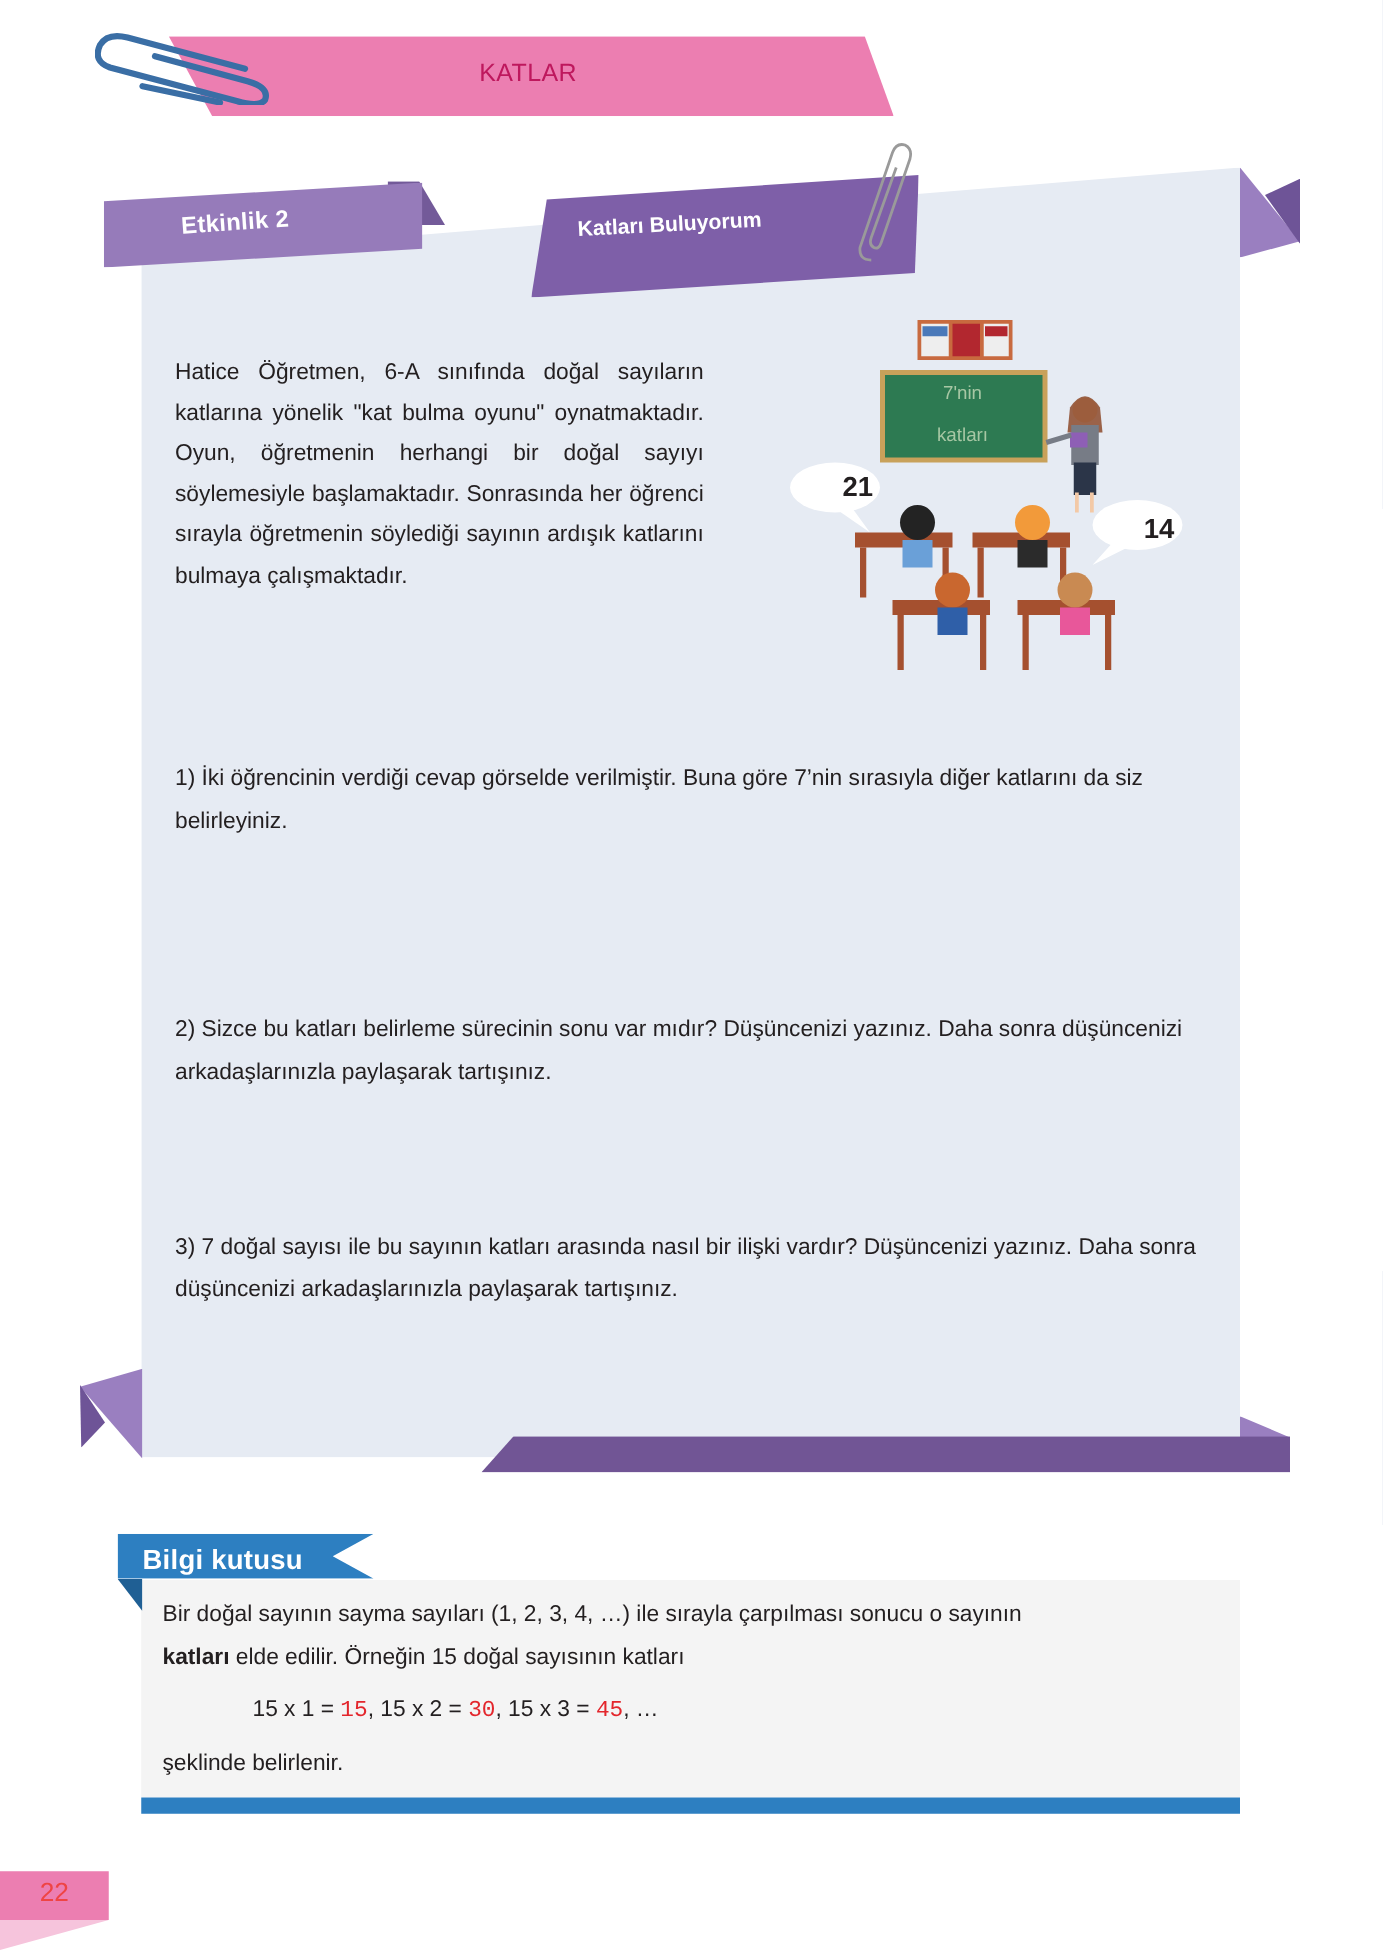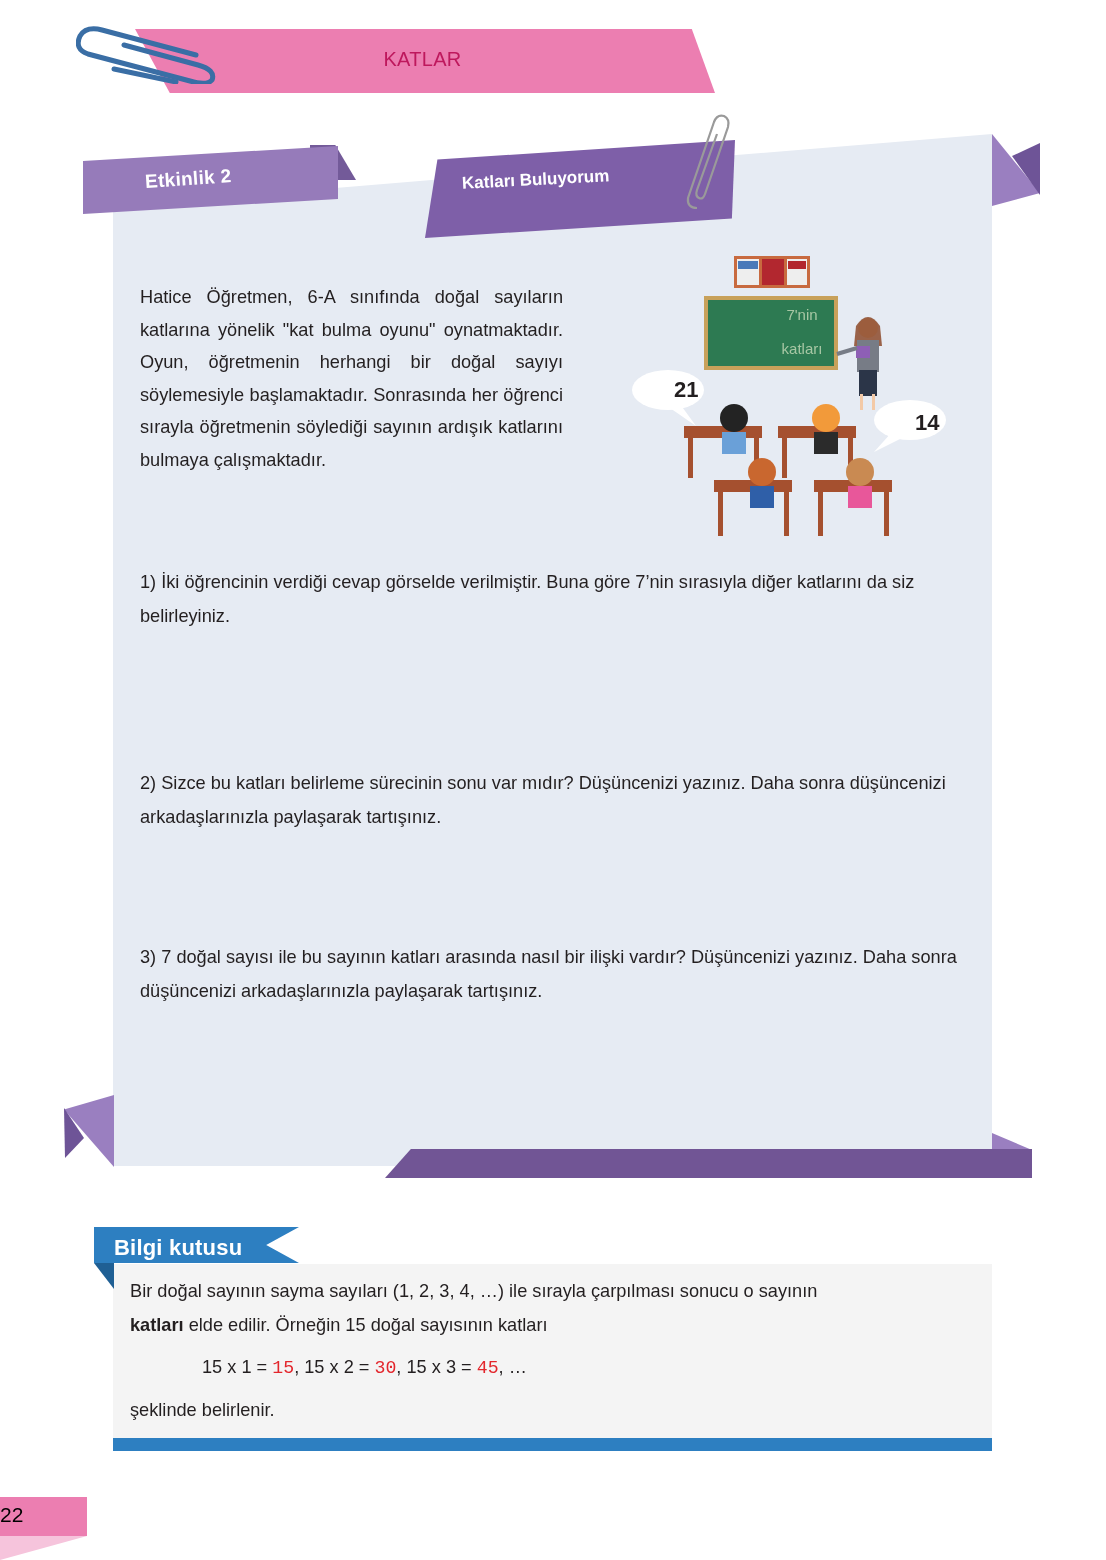--- a/index.html
+++ b/index.html
@@ -85,27 +85,27 @@
       background: #9a7fc0;
       clip-path: polygon(0 0, 100% 100%, 0 100%);
     }
 
     
     .intro {
       left: 140px; top: 281px; width: 423px; font-size: 18.2px; line-height: 32.5px;
       text-align: justify; color: #231f20;
     }
     .question {
-      left: 140px; width: 830px; font-size: 18.2px; line-height: 33.5px; color: #231f20;
+      left: 140px; width: 830px; font-size: 18.2px; line-height: 33.5px; color: #231f20; margin-top: 40px;
     }
 
     
     .classroom { left: 630px; top: 254px; }
     .board-text {
-      left: 737px; width: 130px; text-align: center; color: #a7c7a4; font-size: 15px;
+      left: 705px; width: 130px; text-align: center; color: #a7c7a4; font-size: 15px;
     }
     .bubble-num { font-weight: bold; font-size: 22px; color: #231f20; margin-left: 20px; }
 
     
     .info-tag {
       left: 94px; top: 1227px; width: 205px; height: 36px;
       background: #2d7fc1;
       clip-path: polygon(0 0, 100% 0, 84% 50%, 100% 100%, 0 100%);
     }
     .info-tag-fold {
@@ -128,21 +128,21 @@
     
     .page-num-box {
       left: 0; top: 1497px; width: 87px; height: 39px; background: #ec7eb1;
     }
     .page-num-fold {
       left: 0; top: 1536px; width: 87px; height: 24px; background: #f6c4dc;
       clip-path: polygon(0 0, 100% 0, 0 100%);
     }
     .page-num {
       left: 0; top: 1497px; width: 87px; height: 39px; line-height: 36px;
-      text-align: left; color: #000000; font-size: 21px;
+      text-align: center; color: #ef4444; font-size: 21px;
     }
   </style>
 </head>
 <body>
 
 <div class="abs header-ribbon"></div>
 <div class="abs header-title">KATLAR</div>
 <svg class="abs clip-blue" width="145" height="62" viewBox="0 0 145 62">
   <g fill="none" stroke="#3a6ea5" stroke-width="5" stroke-linecap="round">
     <path d="M48 23 L122 43 Q140 48 136 58 Q131 64 114 59 L12 32 Q-2 27 4 14 Q10 4 26 8 L120 33"></path>

